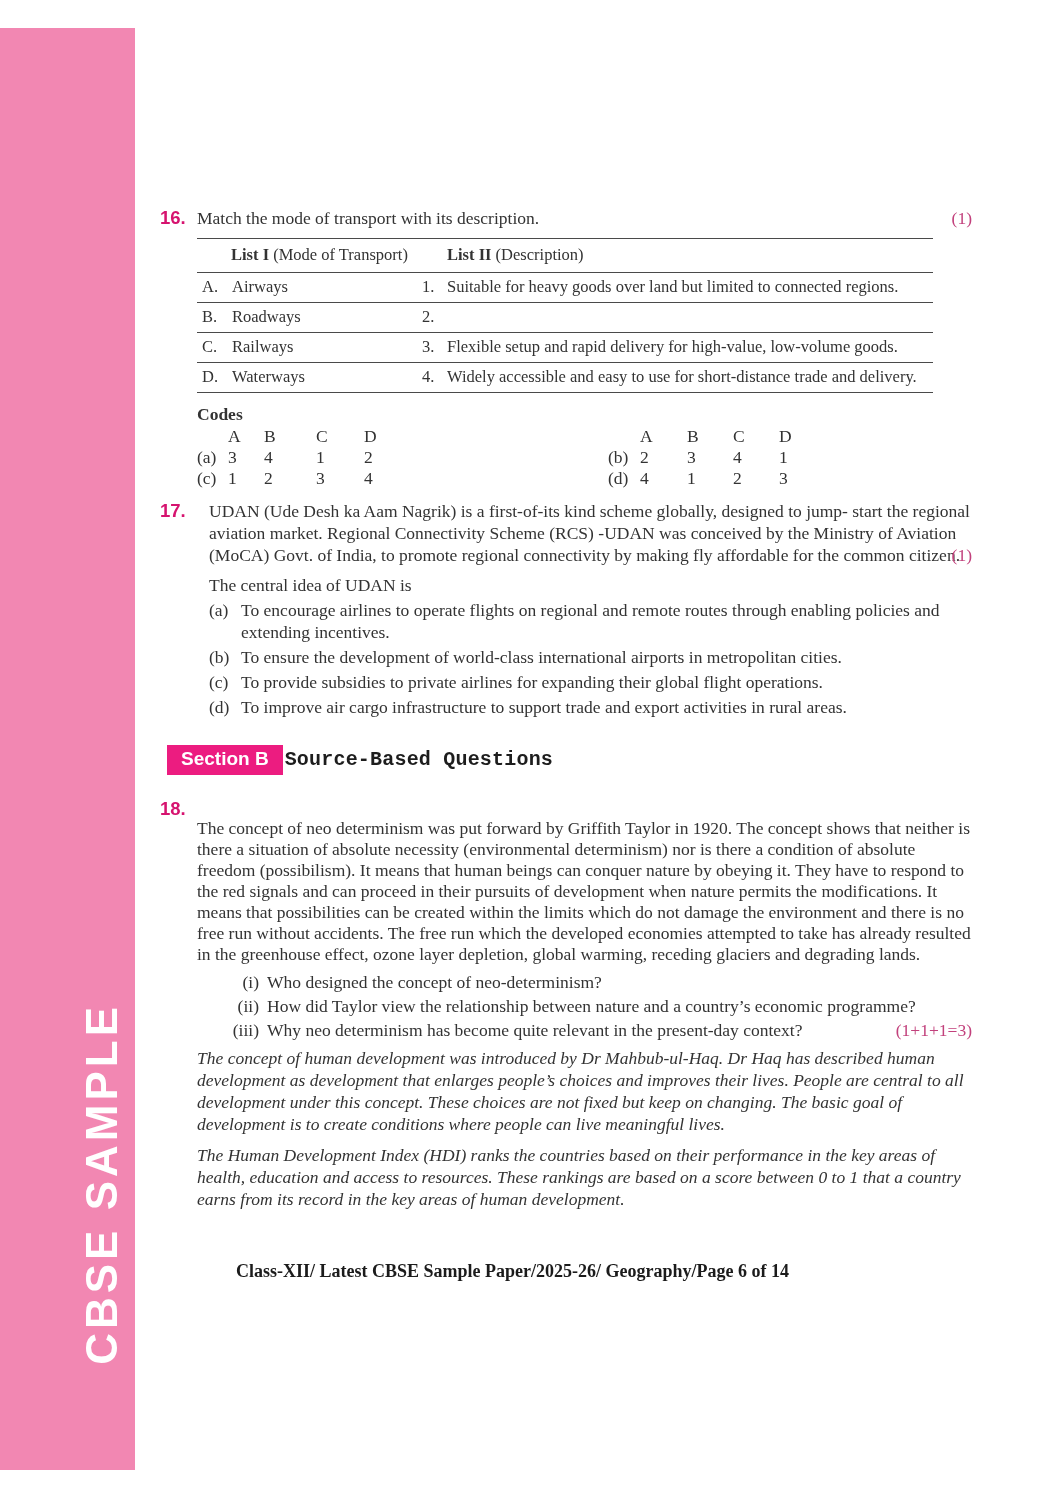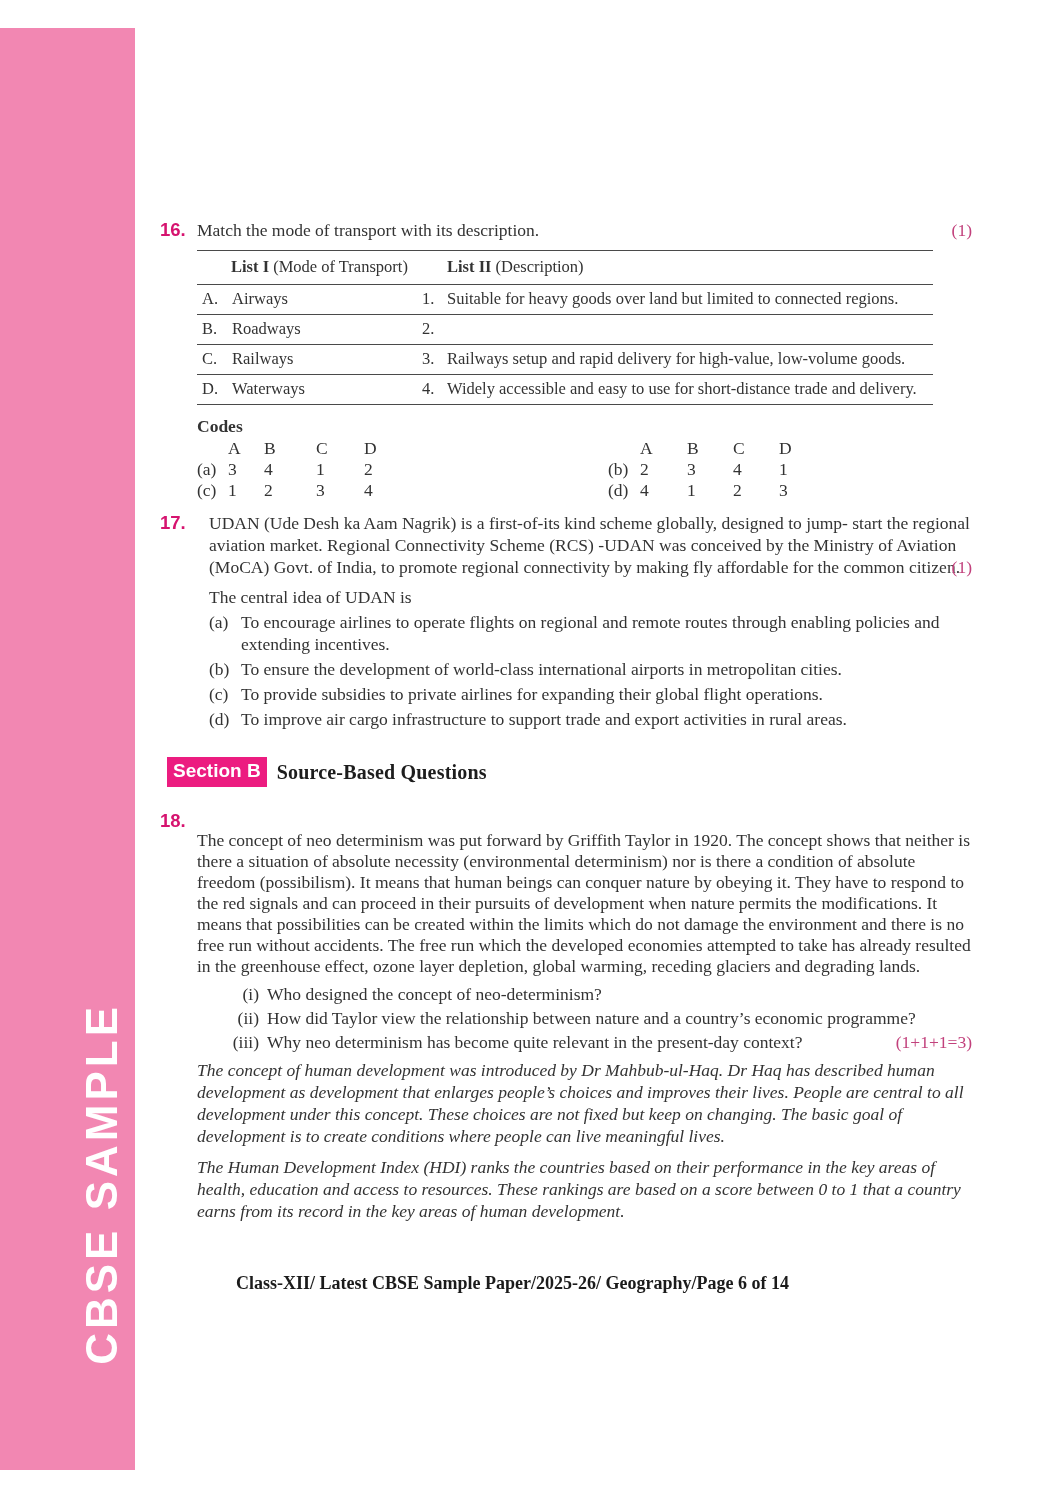--- a/index.html
+++ b/index.html
@@ -14,21 +14,21 @@
     background:#f287b2;
   }
   .watermark{
     position:absolute;right:8px;bottom:105px;
     writing-mode:vertical-rl;transform:rotate(180deg);
     font-family:"Liberation Sans", sans-serif;font-weight:bold;
     font-size:44px;letter-spacing:4px;color:#ffffff;white-space:nowrap;
   }
   
   .content{
-    position:absolute;left:160px;top:16px;width:812px;
+    position:absolute;left:160px;top:4px;width:812px;
     font-size:17.5px;line-height:22px;
   }
   .qrow{display:flex;align-items:flex-start;}
   .qnum{
     flex:none;width:37px;
     font-family:"Liberation Sans", sans-serif;font-weight:bold;
     font-size:18.5px;line-height:22px;color:#d6136f;
   }
   .qbody{flex:1;min-width:0;}
   .marks{color:#c2417c;white-space:nowrap;}
@@ -70,25 +70,25 @@
   .stem{margin-top:8px;}
   .options{margin-top:2px;}
   .opt{display:flex;margin-top:3px;}
   .opt-label{flex:none;width:32px;}
   .opt-text{flex:1;}
   
   .section-head{margin:26px 0 0 7px;display:flex;align-items:center;height:32px;}
   .badge{
     background:#ec1c80;color:#fff;
     font-family:"Liberation Sans", sans-serif;font-weight:bold;font-size:19px;
-    padding:3px 6px 5px;
+    padding:3px 14px 5px;
   }
   .section-title{
-    font-family:Liberation Serif, serif;font-weight:bold;font-size:20px;
-    color:#1d1d1d;margin-left:10px;letter-spacing:0.2px;
+    font-family:Liberation Mono, monospace;font-weight:bold;font-size:20px;
+    color:#1d1d1d;margin-left:2px;letter-spacing:0.2px;
   }
   
   #q18{margin-top:22px;}
   .q18-passage{line-height:21px;margin-top:20px;}
   .subqs{margin-top:6px;}
   .subq{display:flex;margin-top:2px;}
   .subq-label{flex:none;width:62px;text-align:right;margin-right:8px;}
   .subq-text{flex:1;}
   
   #q19{margin-top:10px;}
@@ -132,21 +132,21 @@
     </div>
     <div class="mt-row">
       <div class="mt-letter">B.</div>
       <div class="mt-mode">Roadways</div>
       <div class="mt-num">2.</div>
     </div>
     <div class="mt-row">
       <div class="mt-letter">C.</div>
       <div class="mt-mode">Railways</div>
       <div class="mt-num">3.</div>
-      <div class="mt-desc">Railways setup and rapid delivery for high-value, low-volume goods.</div>
+      <div class="mt-desc">Flexible setup and rapid delivery for high-value, low-volume goods.</div>
     </div>
     <div class="mt-row">
       <div class="mt-letter">D.</div>
       <div class="mt-mode">Waterways</div>
       <div class="mt-num">4.</div>
       <div class="mt-desc">Widely accessible and easy to use for short-distance trade and delivery.</div>
     </div>
   </div>
 
   <div class="codes">

